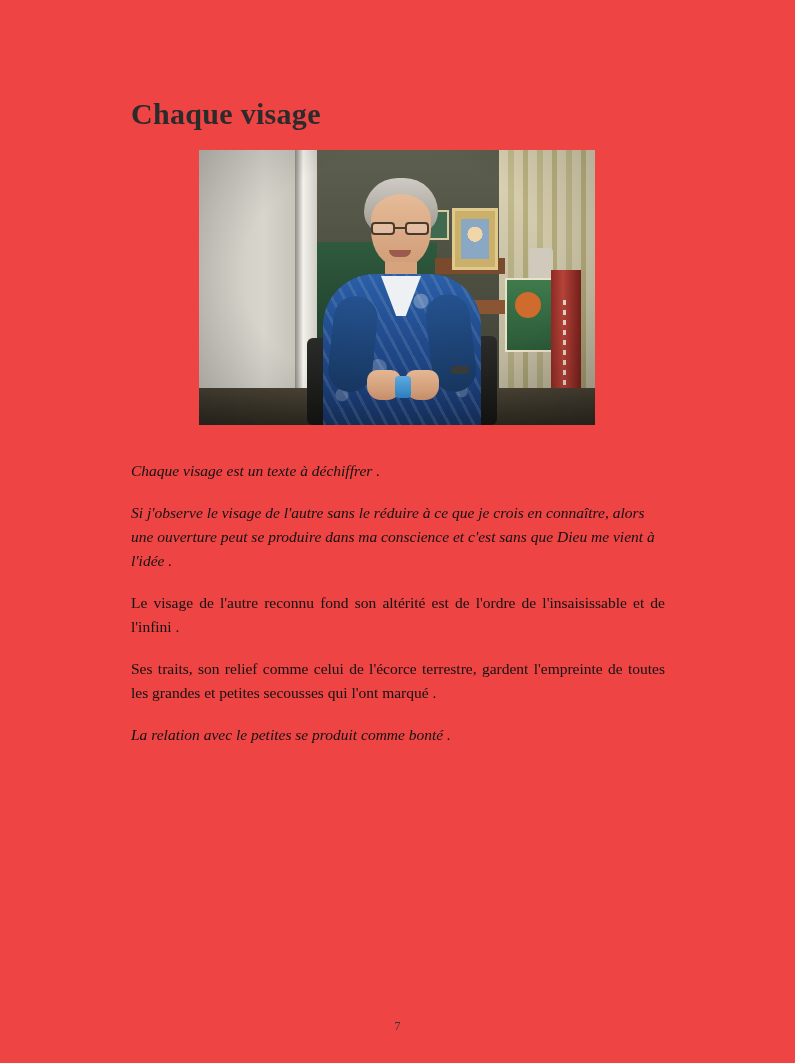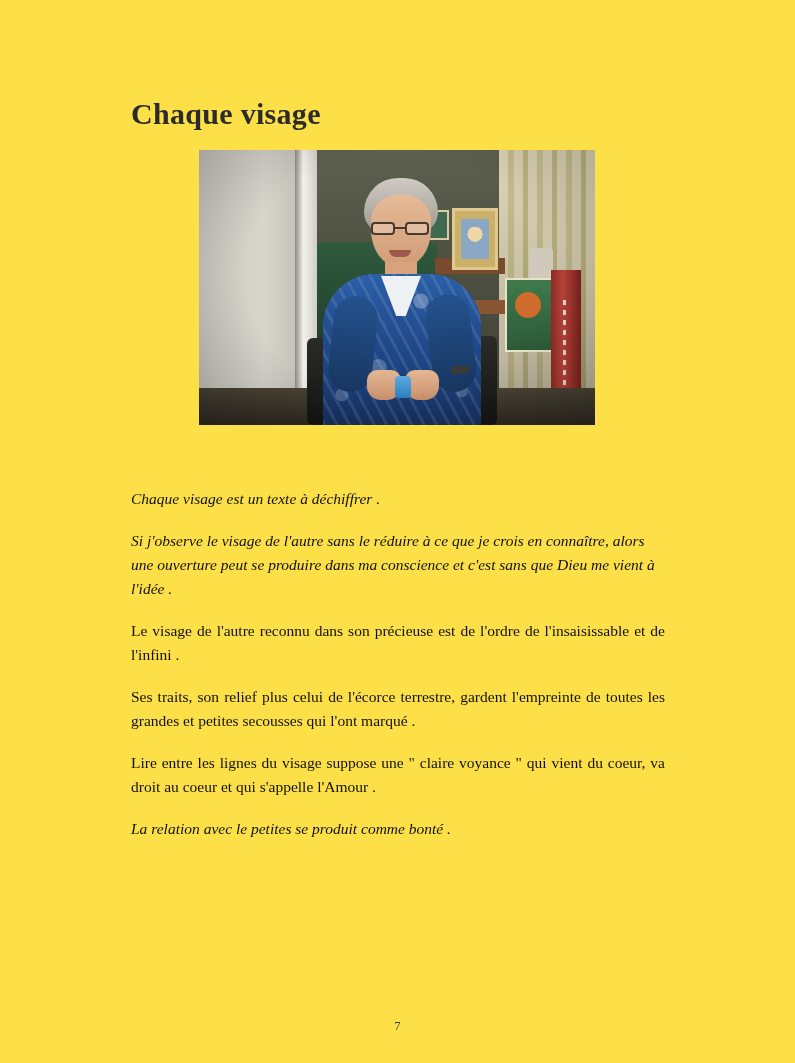--- a/index.html
+++ b/index.html
@@ -13,21 +13,21 @@
     font-family: "Liberation Serif", serif;
     color: #1a1a1a;
     position: relative;
     overflow: hidden;
   }
   .page {
     position: absolute;
     left: 0; top: 0;
     width: 795px;
     height: 1063px;
-    background: #fde047;
+    background: #ef4444;
   }
   .content {
     position: absolute;
     left: 131px;
     top: 96px;
     width: 534px;
   }
   .doc-title {
     font-family: "Liberation Serif", serif;
     font-size: 30px;
@@ -235,21 +235,21 @@
   }
   .watch {
     position: absolute; left: 128px; top: 188px; width: 18px; height: 8px;
     background: #3a3a38; border-radius: 3px;
   }
   .photo-vignette {
     position: absolute; left: 0; top: 0; width: 396px; height: 275px;
     background: radial-gradient(ellipse at 50% 45%, rgba(0,0,0,0) 55%, rgba(0,0,0,0.22) 100%);
   }
   
-  .body-text { margin-top: 62px; }
+  .body-text { margin-top: 34px; }
   p {
     margin: 0 0 18px 0;
     font-size: 15.5px;
     line-height: 1.55;
     text-align: justify;
     color: #111111;
   }
   p.italic {
     font-style: italic;
     text-align: left;
@@ -319,21 +319,20 @@
           </div>
         </div>
 
         <div class="photo-vignette"></div>
       </div>
     </div>
 
     <div class="body-text">
       <p class="italic">Chaque visage est un texte à déchiffrer .</p>
       <p class="italic">Si j'observe le visage de l'autre sans le réduire à ce que je crois en connaître, alors une ouverture peut se produire dans ma conscience et c'est sans que Dieu me vient à l'idée .</p>
-      <p>Le visage de l'autre reconnu dans son précieuse est de l'ordre de l'insaisissable et de l'infini .</p>
-      <p>Ses traits, son relief plus celui de l'écorce terrestre, gardent l'empreinte de toutes les grandes et petites secousses qui l'ont marqué .</p>
-      <p>Lire entre les lignes du visage suppose une " claire voyance " qui vient du coeur, va droit au coeur et qui s'appelle l'Amour .</p>
+      <p>Le visage de l'autre reconnu fond son altérité est de l'ordre de l'insaisissable et de l'infini .</p>
+      <p>Ses traits, son relief comme celui de l'écorce terrestre, gardent l'empreinte de toutes les grandes et petites secousses qui l'ont marqué .</p>
       <p class="italic">La relation avec le petites se produit comme bonté .</p>
     </div>
   </div>
 
   <div class="page-number">7</div>
 </div>
 
 </body></html>

